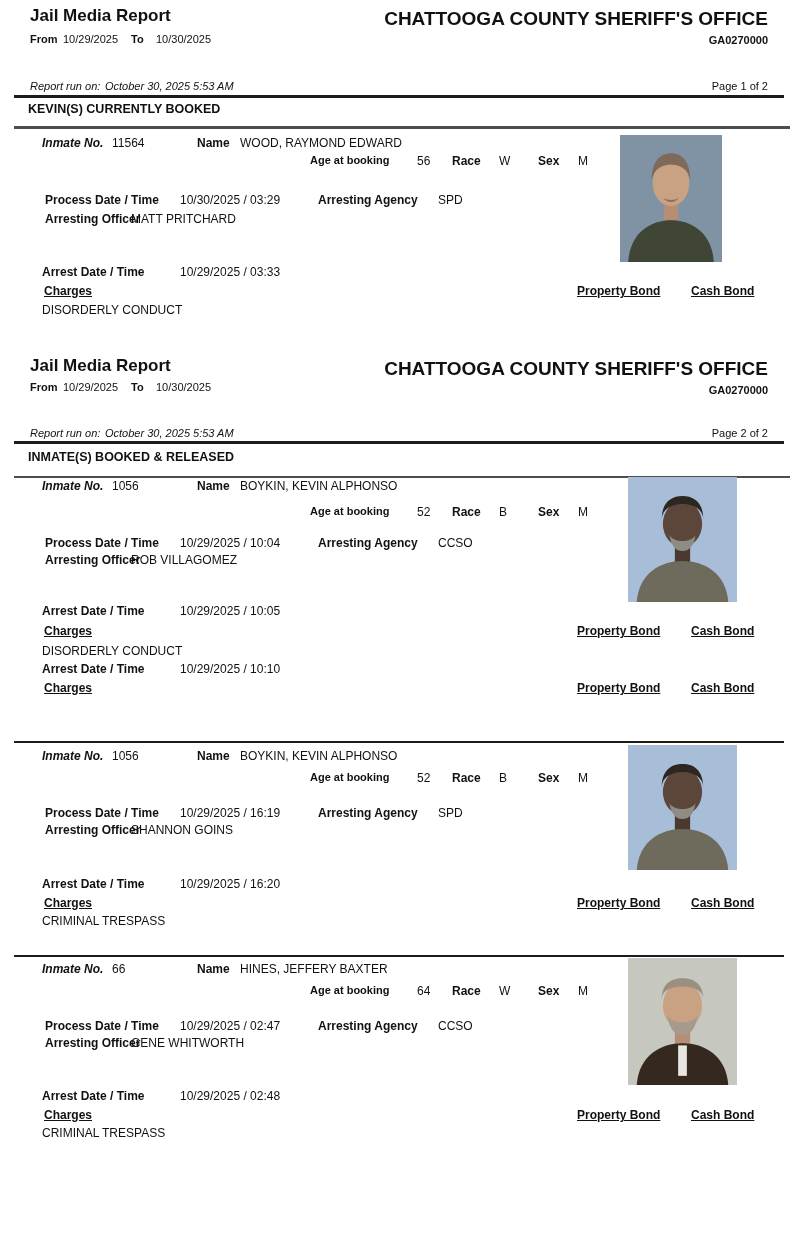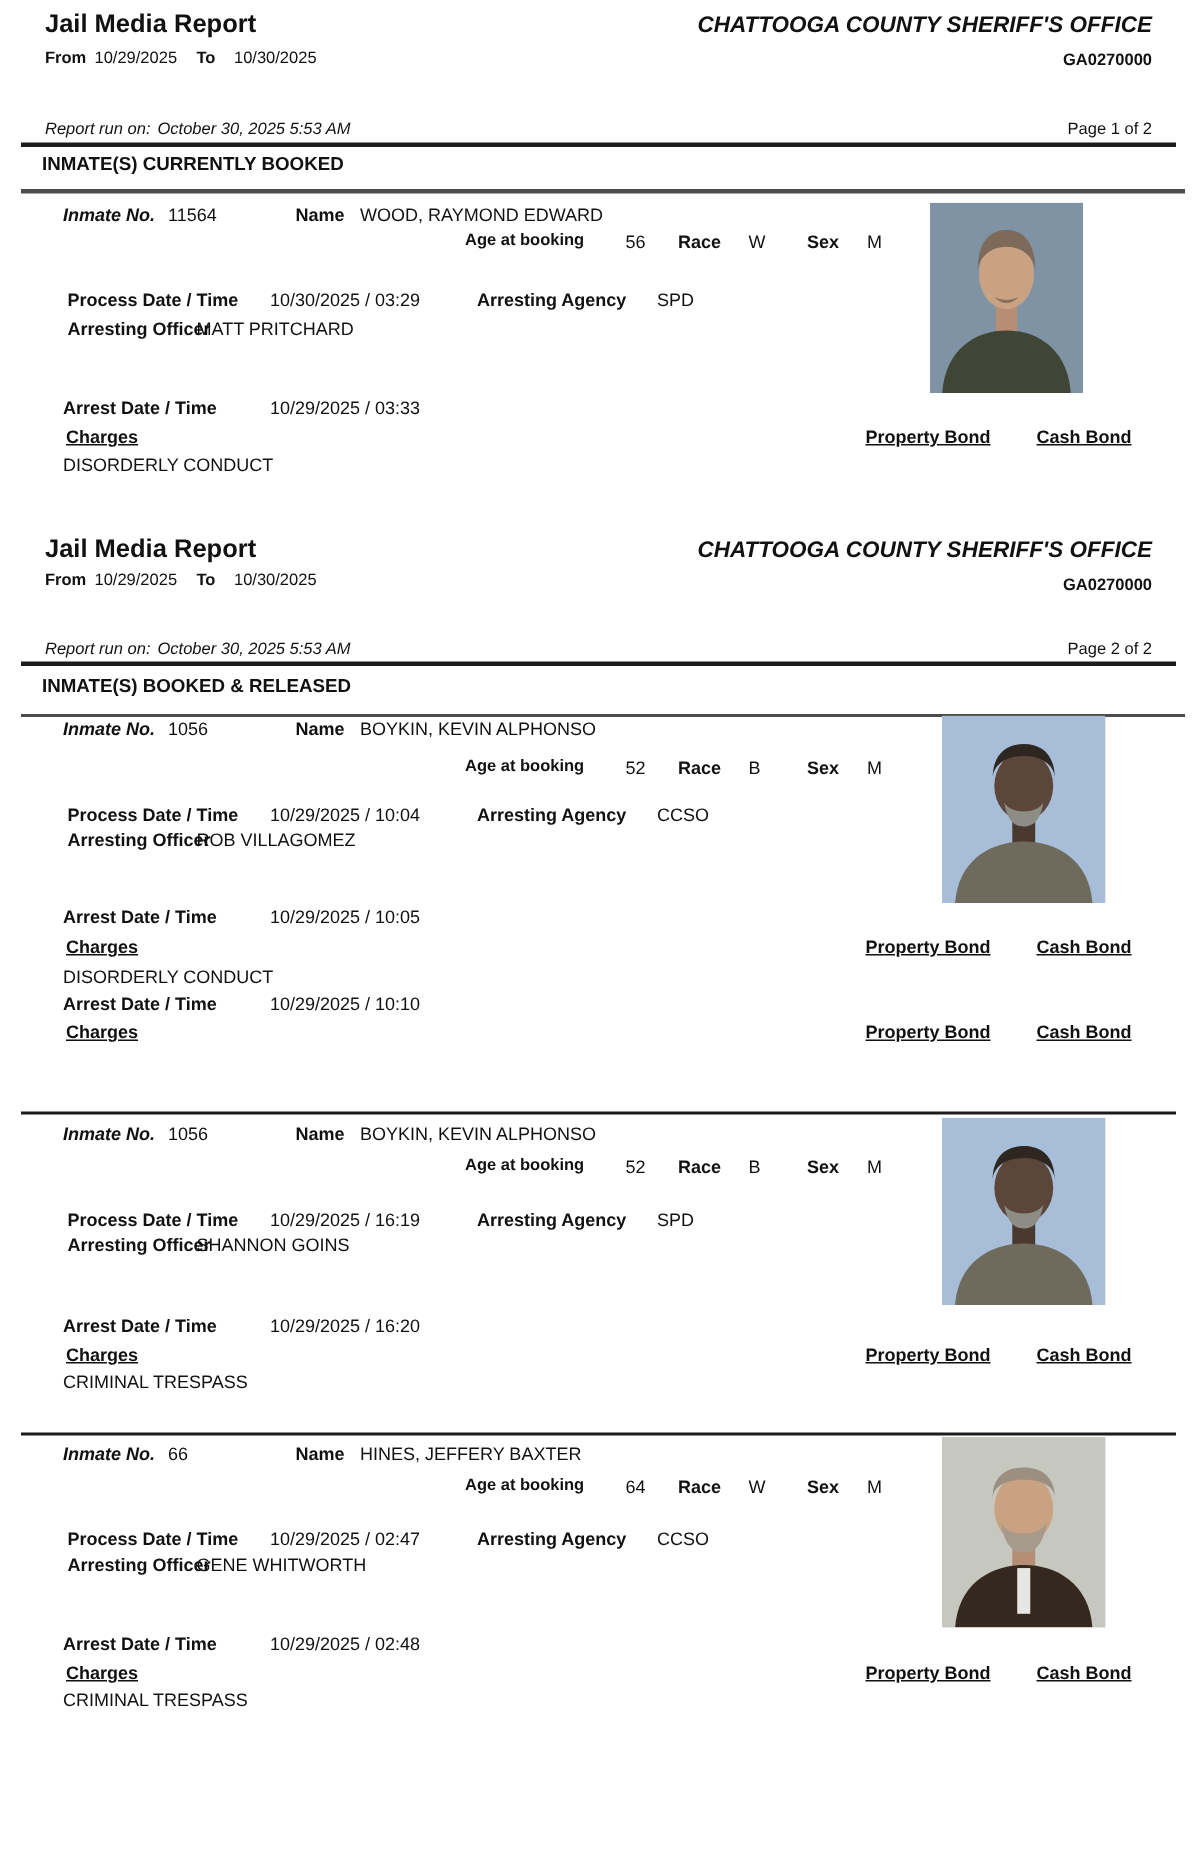--- a/index.html
+++ b/index.html
@@ -9,21 +9,21 @@
     overflow:hidden;
   }
   .abs { position:absolute; white-space:nowrap; }
   .row { position:absolute; left:0; right:0; height:16px; }
   .row span { position:absolute; white-space:nowrap; top:0; }
   .b { font-weight:bold; }
   .i { font-style:italic; }
   .u { text-decoration:underline;text-align:center; }
   .pre { white-space:pre;text-align:center; }
   .t17 { font-size:17px; }
-  .t15 { font-size:15px;font-style:italic; }
+  .t15 { font-size:19px; }
   .t13 { font-size:12.5px; }
   .t11 { font-size:11px; }
   .right { text-align:right; }
   .rule { position:absolute; background:#1c1c1c; }
   .rule-gray { position:absolute; background:#4d4d4d; }
   
   .lbl { font-weight:bold; font-size:12px; }
   .val { font-size:12px; }
   
   .lx-inm   { left:42px;font-style:italic; }
@@ -66,21 +66,21 @@
   <div class="abs b t15 right" style="right:30px; top:8px;">CHATTOOGA COUNTY SHERIFF'S OFFICE</div>
   <div class="abs b t11 right" style="right:30px; top:34px;">GA0270000</div>
 
   <div class="row t11" style="top:80px;">
     <span class="i" style="left:30px;">Report run on:</span>
     <span class="i" style="left:105px;">October 30, 2025 5:53 AM</span>
     <span style="right:30px;">Page 1 of 2</span>
   </div>
 
   <div class="rule" style="left:14px; right:14px; top:95px; height:2.5px;"></div>
-  <div class="abs b t13" style="left:28px; top:102px;">INMATE(S) CURRENTLY BOOKED</div>
+  <div class="abs b t13" style="left:28px; top:102px;">KEVIN(S) CURRENTLY BOOKED</div>
   <div class="rule-gray" style="left:14px; right:8px; top:126px; height:2.5px;"></div>
 
   <div class="photo" style="left:620px; top:135px; width:102px; height:127px;">
     <svg viewBox="0 0 100 125" preserveAspectRatio="none">
       <rect width="100" height="125" fill="#7f93a4"></rect>
       <rect x="43" y="66" width="14" height="22" fill="#b68e74"></rect>
       <path d="M8,125 C10,96 30,84 50,84 C70,84 90,96 92,125 Z" fill="#3f4636"></path>
       <ellipse cx="50" cy="47" rx="18" ry="23" fill="#c9a284"></ellipse>
       <path d="M31,46 C31,26 39,18 50,18 C61,18 69,26 69,46 C69,38 62,29 50,29 C38,29 31,38 31,46 Z" fill="#7d6a58"></path>
       <path d="M42,62 Q50,66 58,62 Q50,70 42,62 Z" fill="#8a6f57"></path>

